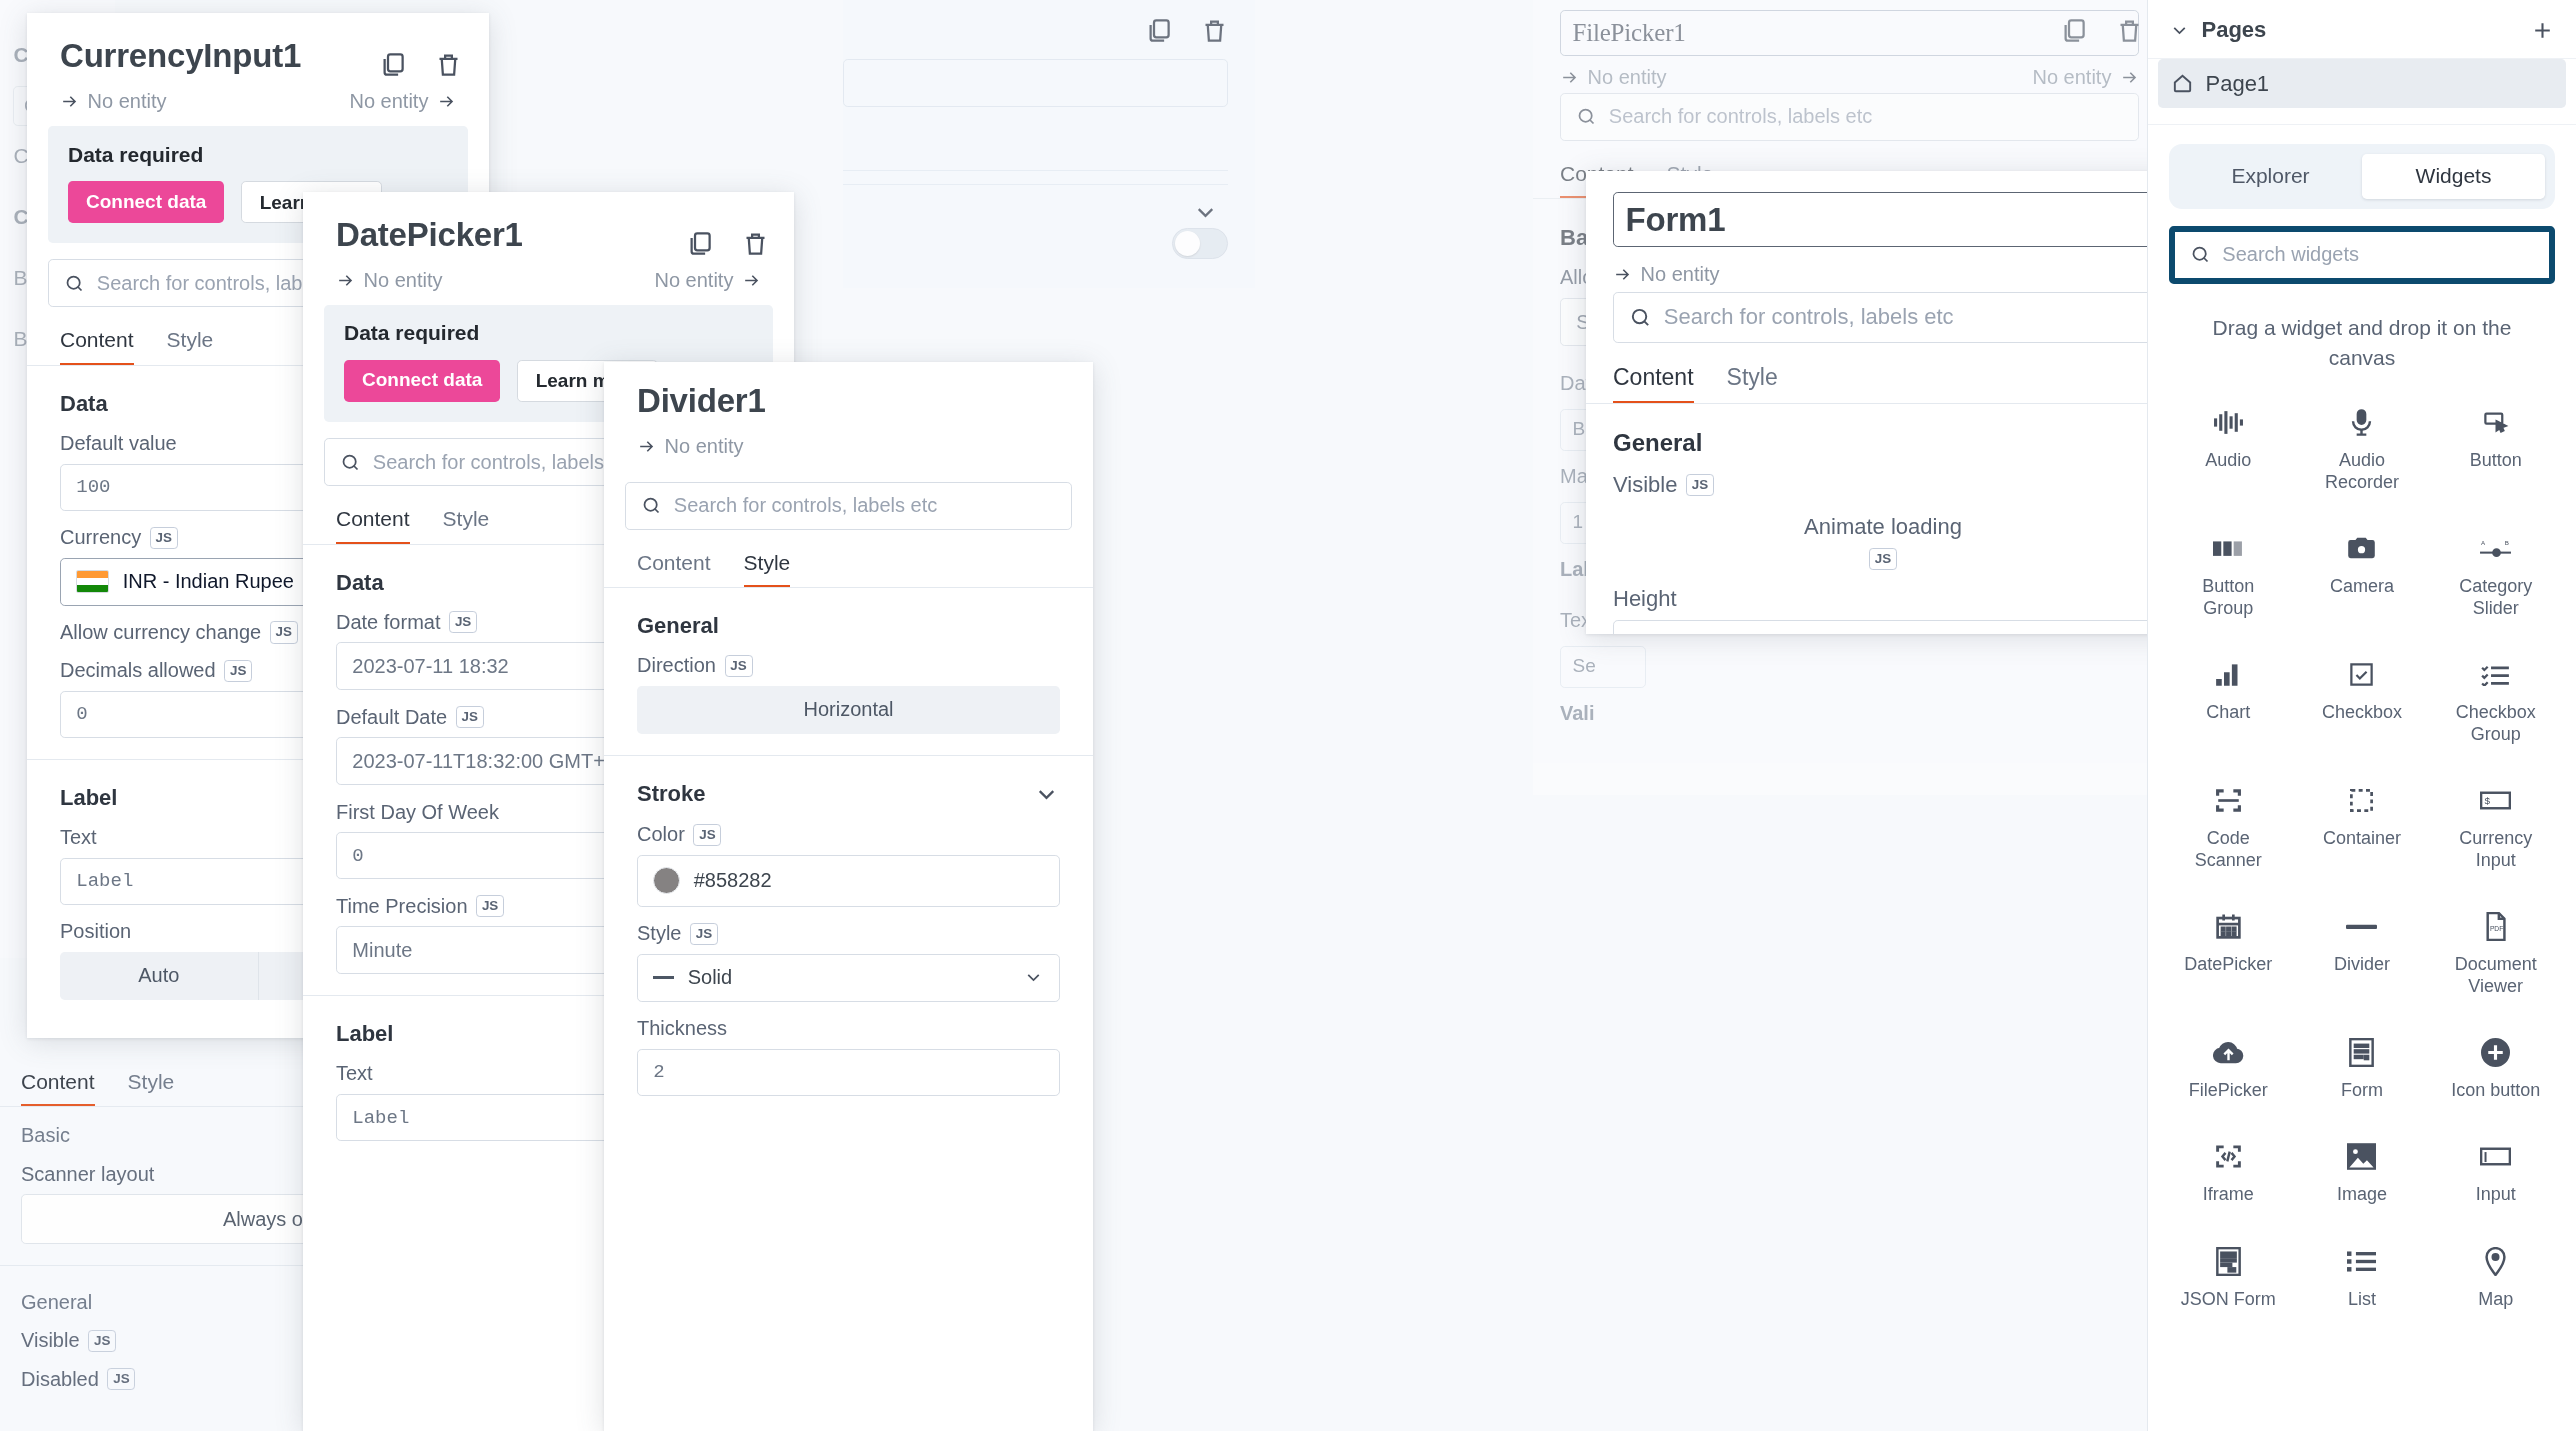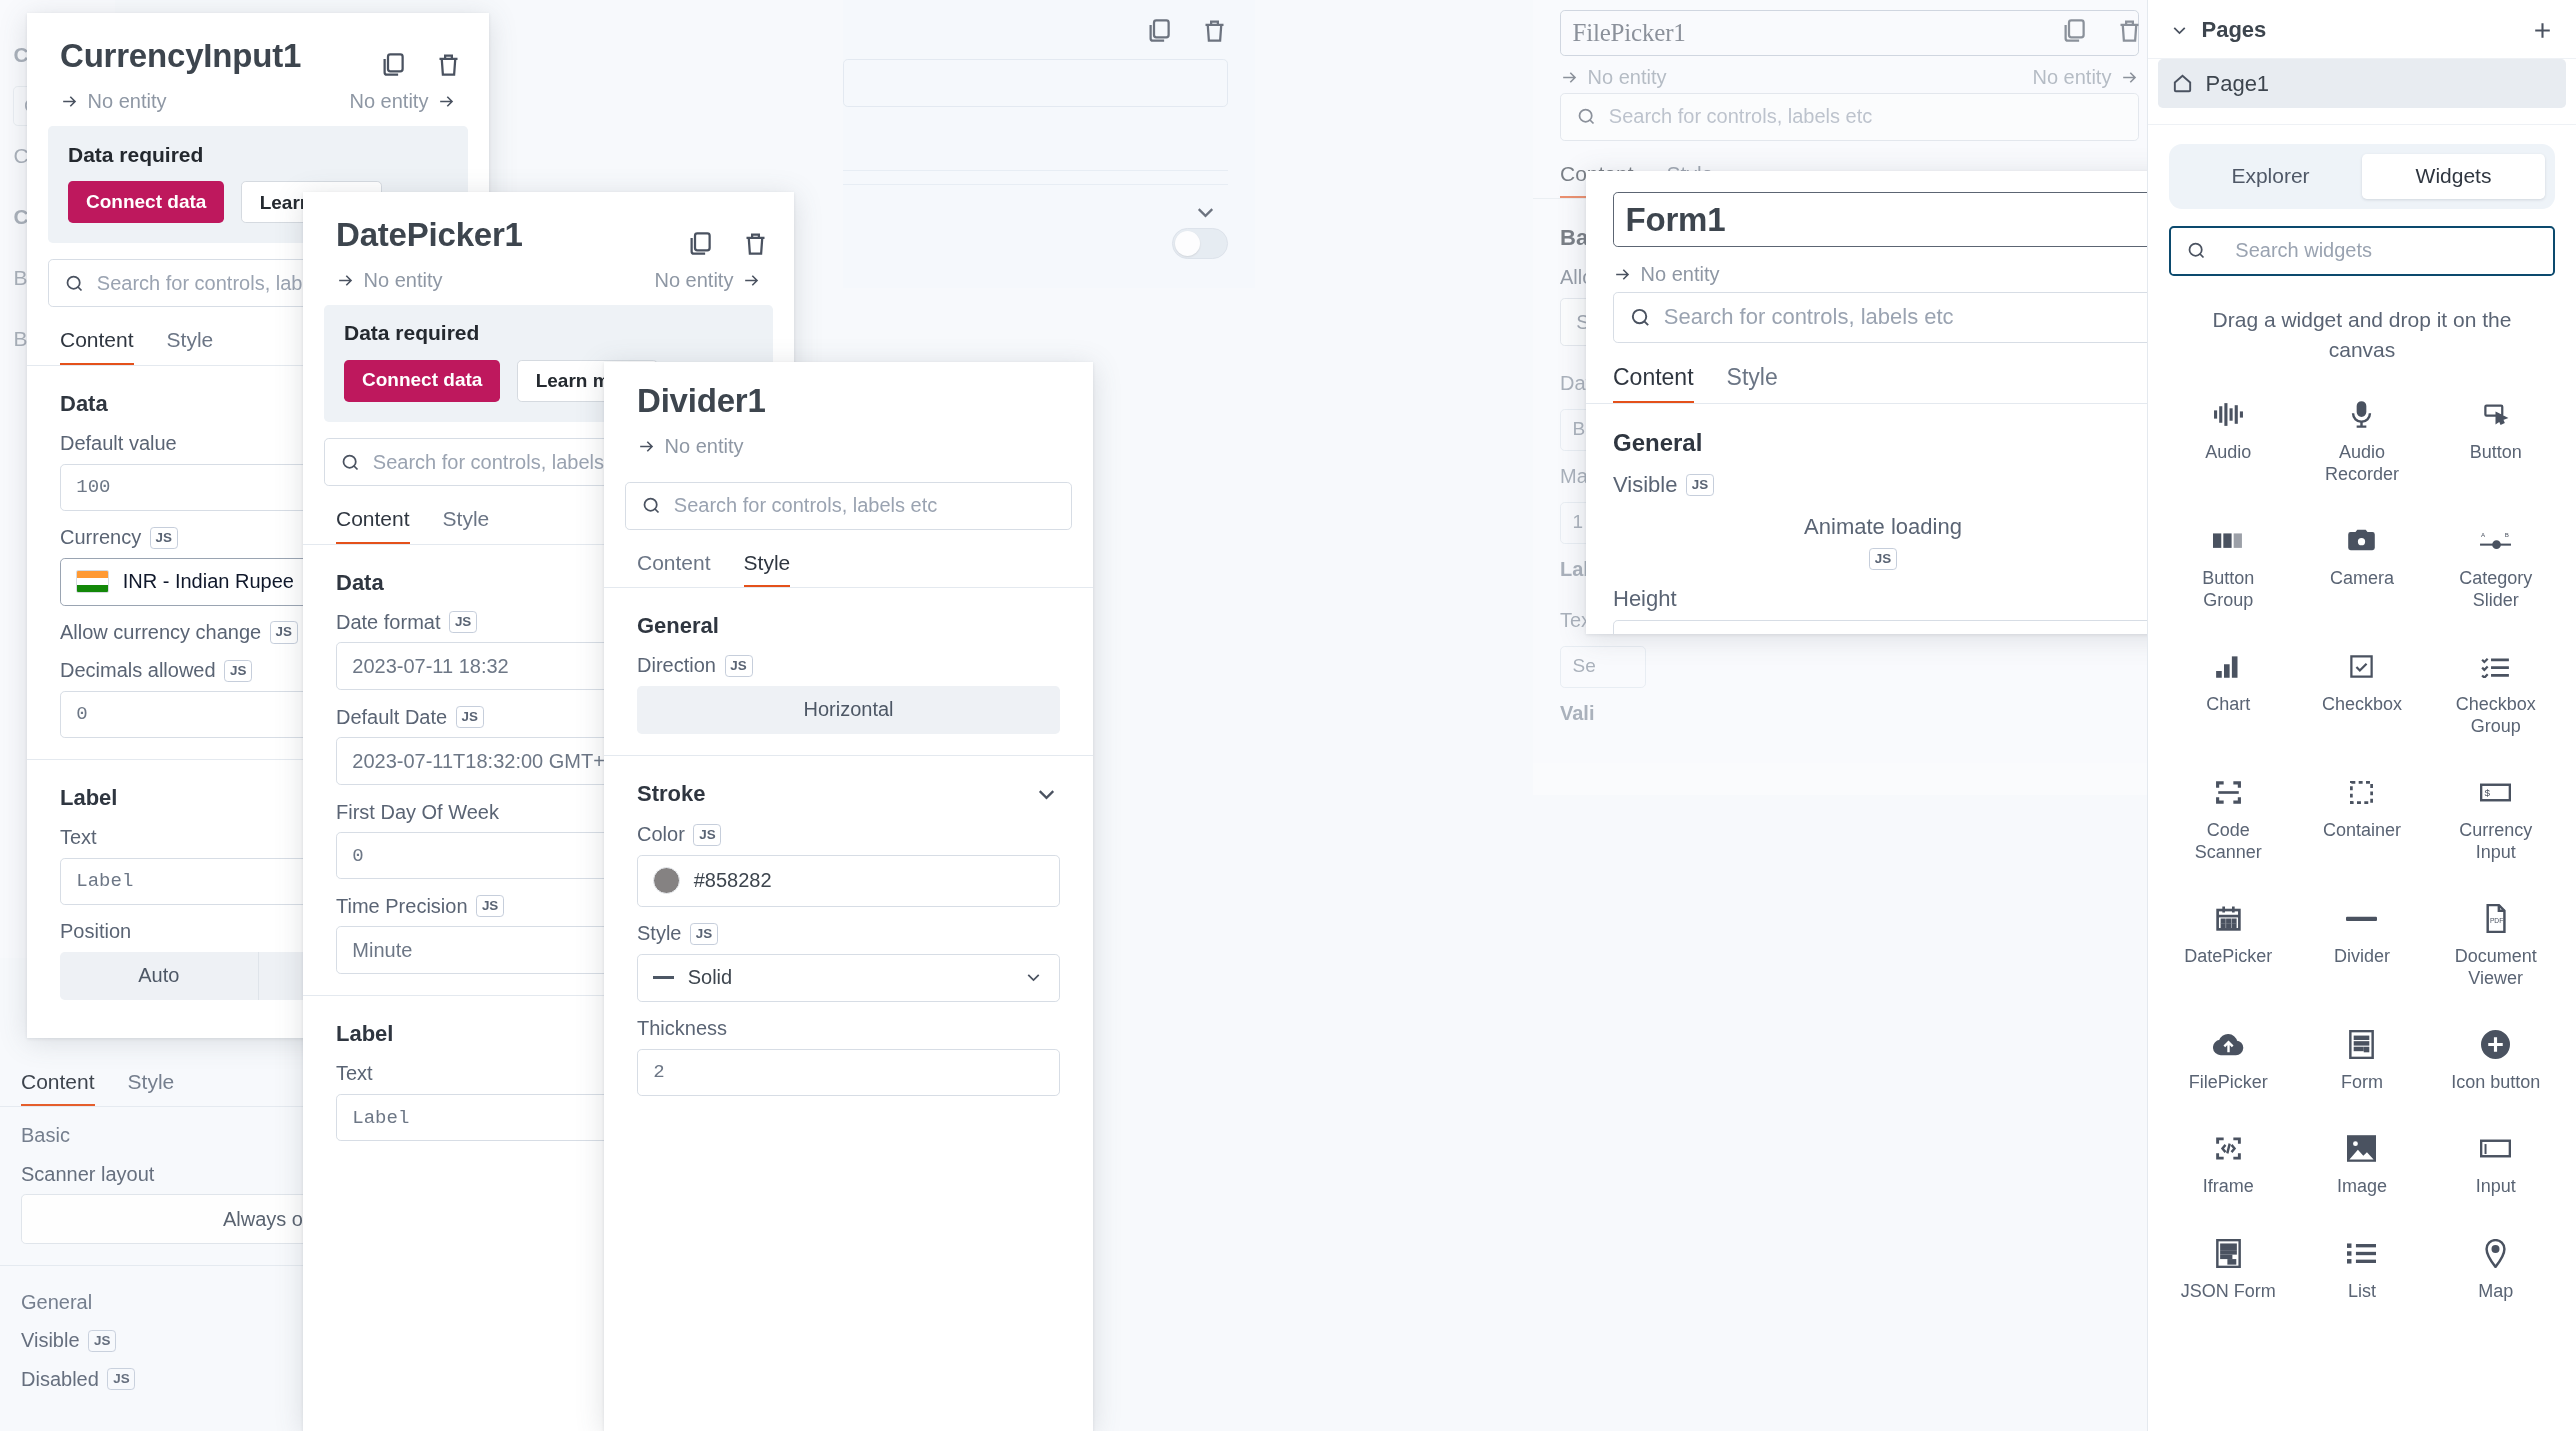--- a/index.html
+++ b/index.html
@@ -47,21 +47,21 @@
   .data-req {
     margin: 5.8px 21px 0 21px; background: #eef2f6; border-radius: 4.8px;
     padding: 16.3px 20px 20px 20px;
   }
   .data-req-title { font-size: 21px; font-weight: 700; color: #24292f; margin-bottom: 14.4px; }
   .btn-row { display: flex; gap: 16.3px; }
   .btn {
     font-size: 19px; font-weight: 600; border-radius: 4.8px;
     padding: 10.5px 18px; cursor: pointer; line-height: 1;
   }
-  .btn-primary { background: #be185d; color: #fff; border: none; }
+  .btn-primary { background: #ec4899; color: #fff; border: none; }
   .btn-secondary { background: #fff; color: #24292f; border: 1px solid #d5dae0; }
 
   .search-box {
     margin: 16.3px 21px 0 21px; display: flex; align-items: center; gap: 11.5px;
     border: 1px solid #d7dde5; border-radius: 4.8px; padding: 11.5px 15.3px;
     background: #fff;
   }
   .search-box .ph { font-size: 20px; color: #9aa3b1; }
 
   .tabs {
@@ -137,22 +137,22 @@
   .seg-tabs {
     display: flex; margin: 19px 21px 0 21px; background: #eef3f8;
     border-radius: 13px; padding: 10px;
   }
   .seg-tabs > div {
     flex: 1; text-align: center; font-size: 21px; padding: 10.5px 0;
     border-radius: 4.8px; cursor: pointer; color: #4f5867;
   }
   .seg-tabs > div.active { background: #fff; box-shadow: 0 1px 2.9px rgba(60,70,90,.16); color: #2f3640; }
   .wsearch {
-    margin: 17px 21px 0 21px; display: flex; align-items: center; gap: 28px;
-    border: 2px solid #0c4a6e; border-radius: 4.8px; padding: 11.5px 15.3px;
+    margin: 17px 21px 0 21px; display: flex; align-items: center; gap: 11px;
+    border: 6px solid #0c4a6e; border-radius: 4.8px; padding: 11.5px 15.3px;
   }
   .wsearch .ph { font-size: 20px; color: #9aa3b1; }
   .drag-hint {
     text-align: center; font-size: 21px; color: #5a6474;
     margin: 29px 44px 0 44px; line-height: 1.45;
   }
   .wgrid {
     display: grid; grid-template-columns: repeat(3, 1fr);
     margin: 27px 13.4px 0 13.4px; row-gap: 29px;
   }

